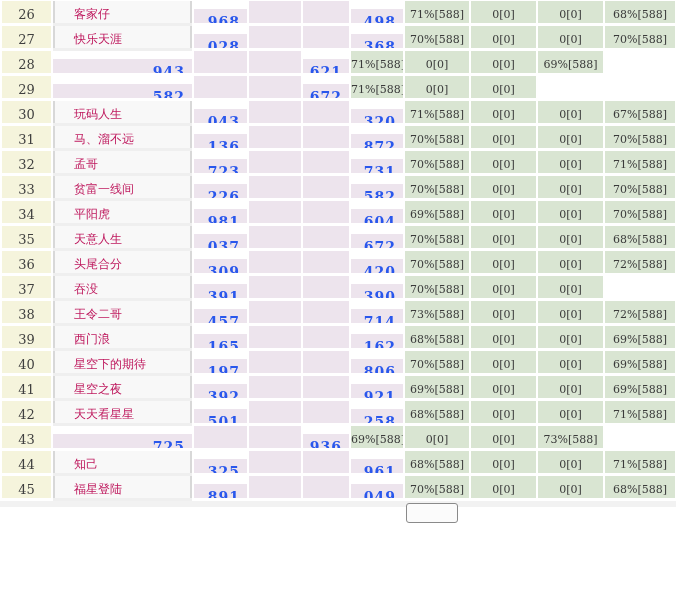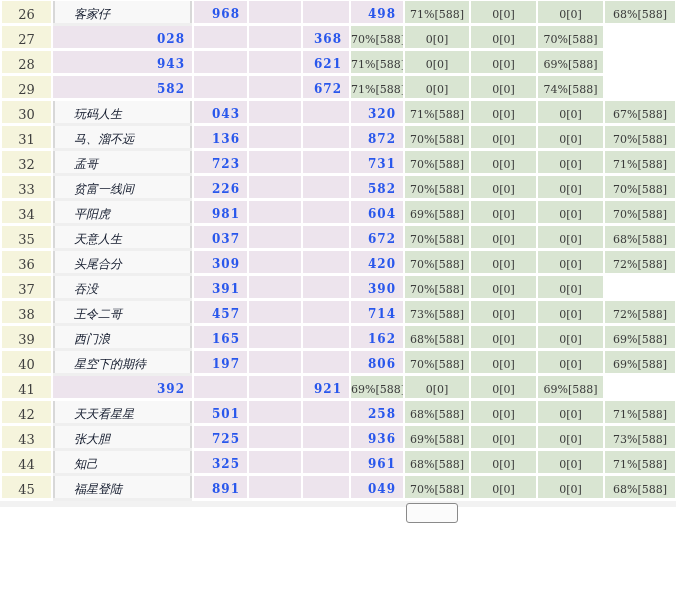--- a/index.html
+++ b/index.html
@@ -37,34 +37,34 @@
     font-size: 13px;
     color: #3f3f3f;
   }
   .c-name {
     background: #F8F8F8;
     border-left: 2px solid #D8D8D8;
     border-right: 2px solid #D8D8D8;
     box-shadow: 0 3px 0 #EFEFEF;
     padding-left: 19px;
     font-size: 12px;
-    color: #0f172a;
-    font-style: italic;
+    color: #be185d;
   }
   .c-pink {
     background: #EDE4ED;
   }
   .c-num {
     font-family: "DejaVu Serif", serif;
     font-weight: bold;
-    font-size: 12px;
+    font-size: 14px;
     letter-spacing: 1px;
     color: #2957EC;
     text-align: right;
     padding-right: 7px;
+    margin-top: 8px;
   }
   .c-num.n2 { }
   .c-stat {
     background: #D9E5D2;
     text-align: center;
     font-family: "DejaVu Serif", serif;
     font-size: 11px;
     color: #3a3a3a;
   }
   .footer {
@@ -96,20 +96,21 @@
     <div class="cell c-pink"></div>
     <div class="cell c-pink c-num n2">498</div>
     <div class="cell c-stat">71%[588]</div>
     <div class="cell c-stat">0[0]</div>
     <div class="cell c-stat">0[0]</div>
     <div class="cell c-stat">68%[588]</div>
   </div>
 
   <div class="row">
     <div class="cell c-rank">27</div>
+    <div class="cell c-name">快乐天涯</div>
     <div class="cell c-pink c-num n1">028</div>
     <div class="cell c-pink"></div>
     <div class="cell c-pink"></div>
     <div class="cell c-pink c-num n2">368</div>
     <div class="cell c-stat">70%[588]</div>
     <div class="cell c-stat">0[0]</div>
     <div class="cell c-stat">0[0]</div>
     <div class="cell c-stat">70%[588]</div>
   </div>
 
@@ -127,21 +128,20 @@
 
   <div class="row">
     <div class="cell c-rank">29</div>
     <div class="cell c-pink c-num n1">582</div>
     <div class="cell c-pink"></div>
     <div class="cell c-pink"></div>
     <div class="cell c-pink c-num n2">672</div>
     <div class="cell c-stat">71%[588]</div>
     <div class="cell c-stat">0[0]</div>
     <div class="cell c-stat">0[0]</div>
-    <div class="cell c-stat">74%[588]</div>
   </div>
 
   <div class="row">
     <div class="cell c-rank">30</div>
     <div class="cell c-name">玩码人生</div>
     <div class="cell c-pink c-num n1">043</div>
     <div class="cell c-pink"></div>
     <div class="cell c-pink"></div>
     <div class="cell c-pink c-num n2">320</div>
     <div class="cell c-stat">71%[588]</div>
@@ -274,20 +274,21 @@
     <div class="cell c-pink"></div>
     <div class="cell c-pink c-num n2">806</div>
     <div class="cell c-stat">70%[588]</div>
     <div class="cell c-stat">0[0]</div>
     <div class="cell c-stat">0[0]</div>
     <div class="cell c-stat">69%[588]</div>
   </div>
 
   <div class="row">
     <div class="cell c-rank">41</div>
+    <div class="cell c-name">星空之夜</div>
     <div class="cell c-pink c-num n1">392</div>
     <div class="cell c-pink"></div>
     <div class="cell c-pink"></div>
     <div class="cell c-pink c-num n2">921</div>
     <div class="cell c-stat">69%[588]</div>
     <div class="cell c-stat">0[0]</div>
     <div class="cell c-stat">0[0]</div>
     <div class="cell c-stat">69%[588]</div>
   </div>
 
@@ -299,21 +300,20 @@
     <div class="cell c-pink"></div>
     <div class="cell c-pink c-num n2">258</div>
     <div class="cell c-stat">68%[588]</div>
     <div class="cell c-stat">0[0]</div>
     <div class="cell c-stat">0[0]</div>
     <div class="cell c-stat">71%[588]</div>
   </div>
 
   <div class="row">
     <div class="cell c-rank">43</div>
-    <div class="cell c-name">张大胆</div>
     <div class="cell c-pink c-num n1">725</div>
     <div class="cell c-pink"></div>
     <div class="cell c-pink"></div>
     <div class="cell c-pink c-num n2">936</div>
     <div class="cell c-stat">69%[588]</div>
     <div class="cell c-stat">0[0]</div>
     <div class="cell c-stat">0[0]</div>
     <div class="cell c-stat">73%[588]</div>
   </div>
 

